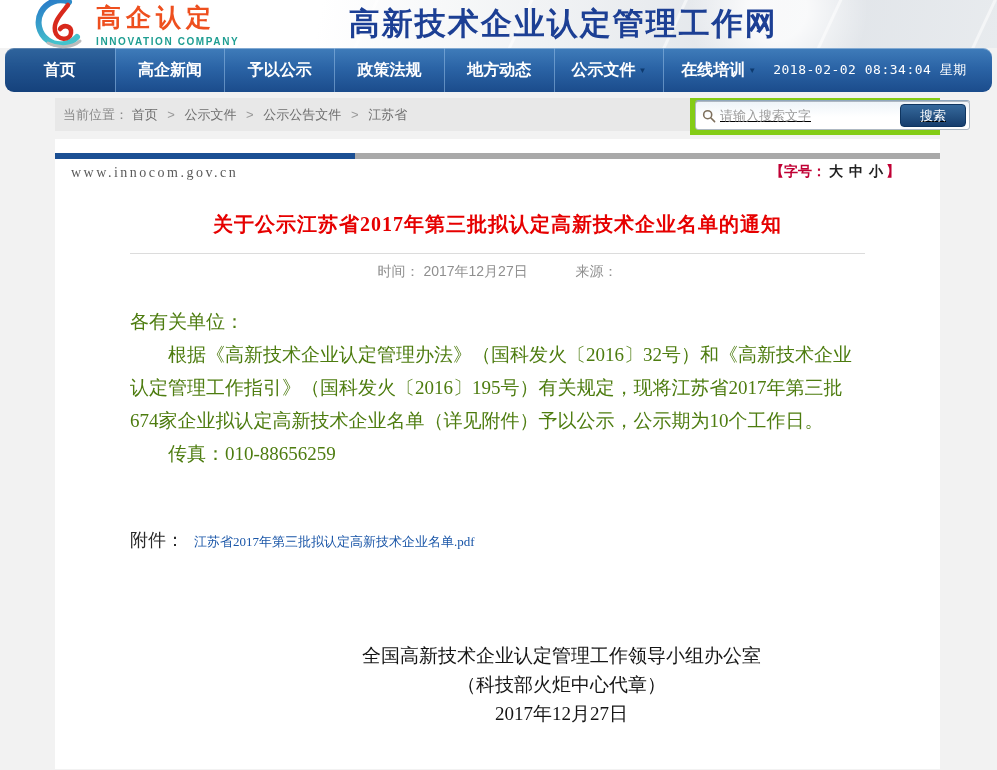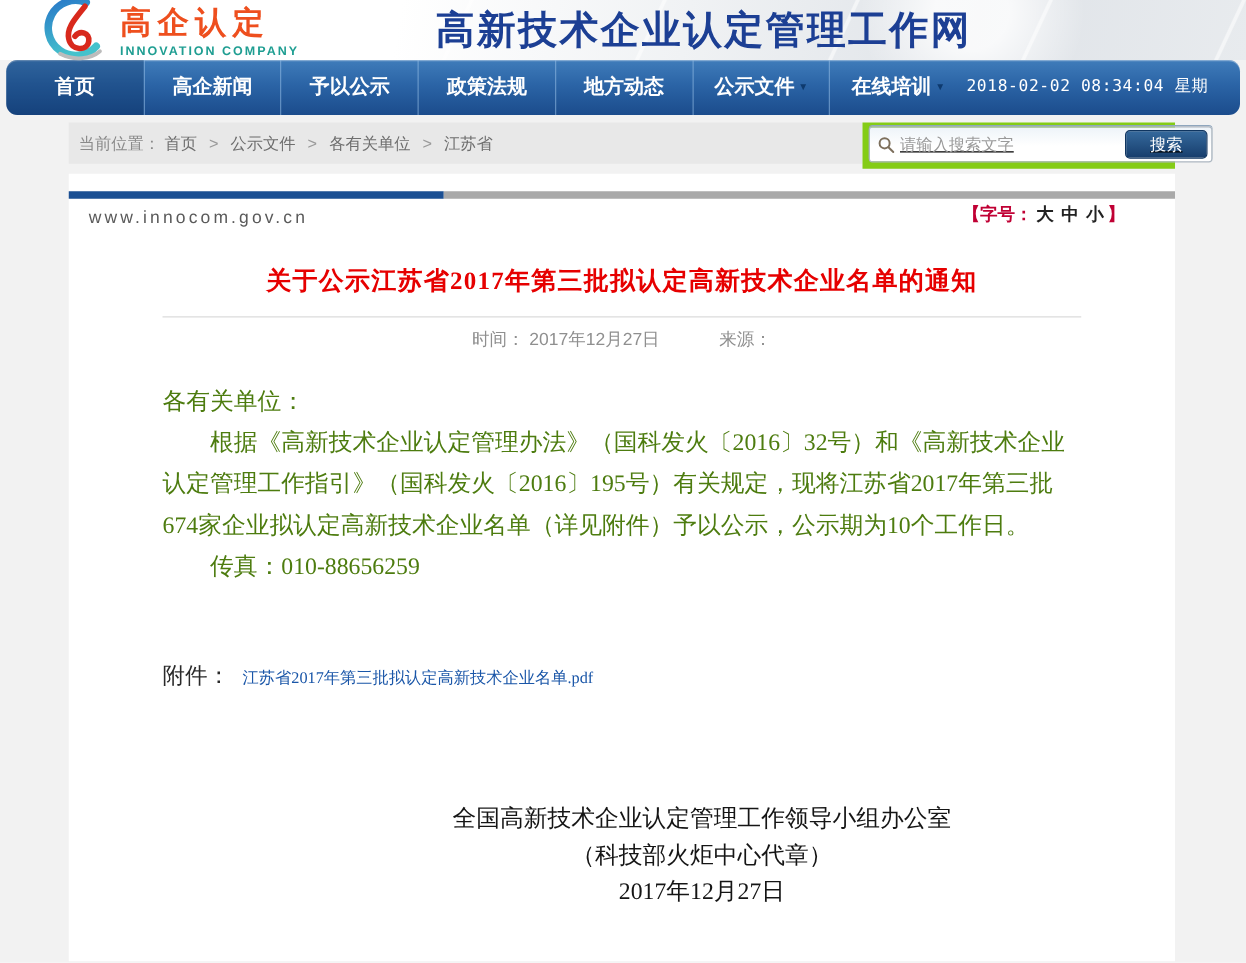--- a/index.html
+++ b/index.html
@@ -57,21 +57,21 @@
     background:linear-gradient(#35699c, #173e6d); }
 
   
   .content { width:885px; margin:4px 0 0 55px; background:#ffffff; height:630px; }
   .bar-row { display:flex; height:6px; padding-top:14px; }
   .bar-row .bar-blue { width:300px; height:6px; background:#1b4f93; }
   .bar-row .bar-gray { flex:1; height:6px; background:#a9a9a9; }
 
   .url-row { display:flex; justify-content:space-between; align-items:flex-end;
     margin:10px 40px 0 16px; }
-  .site-url { font-family:Liberation Sans, sans-serif; font-size:14px; color:#5a5a5a;
+  .site-url { font-family:Liberation Serif, serif; font-size:14px; color:#5a5a5a;
     letter-spacing:2.5px; }
   .font-size-ctl { font-size:14px; color:#c00034; font-weight:bold; }
   .font-size-ctl .fs-size { color:#222; font-weight:bold; margin:0 3px; cursor:pointer; }
 
   .article-title { margin-top:30px; text-align:center; color:#e60000; font-size:20px;
     font-weight:bold; font-family:"Liberation Serif", serif; letter-spacing:1px; }
   .title-rule { margin:15px 75px 0; border-top:1px solid #dcdcdc; height:0; }
   .meta-row { margin-top:9px; text-align:center; color:#8f8f8f; font-size:14px; }
   .meta-row .meta-gap { display:inline-block; width:40px; }
 
@@ -125,21 +125,21 @@
   <div class="nav-date">2018-02-02 08:34:04 星期五</div>
 </div>
 
 <div class="crumb-row">
   <div class="breadcrumb">
     <span>当前位置：</span>
     <span class="bc-link">首页</span>
     <span class="bc-sep">&gt;</span>
     <span class="bc-link">公示文件</span>
     <span class="bc-sep">&gt;</span>
-    <span class="bc-link">各有关单位</span>
+    <span class="bc-link">公示公告文件</span>
     <span class="bc-sep">&gt;</span>
     <span class="bc-link">江苏省</span>
   </div>
   <div class="search-wrap">
     <div class="search-box">
       <svg class="search-icon" viewBox="0 0 16 16">
         <circle cx="6.5" cy="6.5" r="4.6" fill="none" stroke="#7d6f5c" stroke-width="1.8"></circle>
         <line x1="10" y1="10" x2="14.4" y2="14.4" stroke="#7d6f5c" stroke-width="1.8" stroke-linecap="round"></line>
       </svg>
       <input class="search-input" placeholder="请输入搜索文字" style="">

